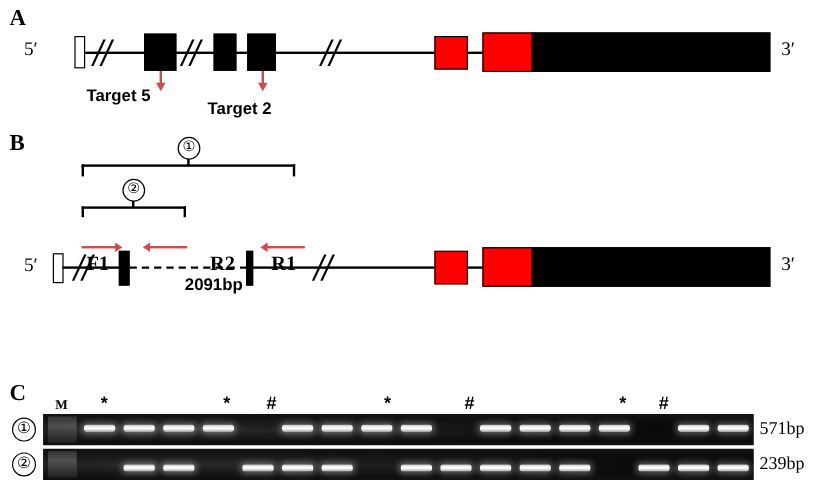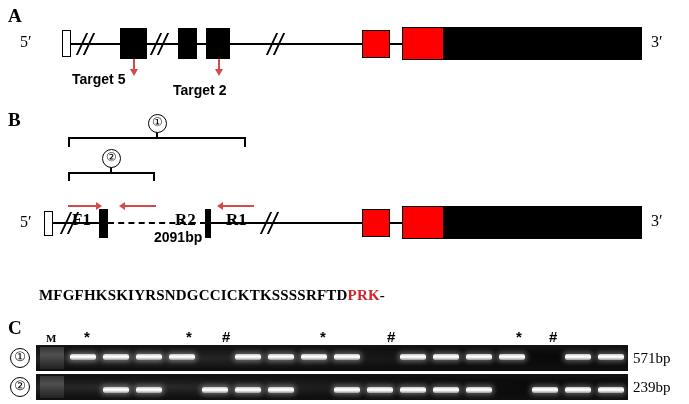--- a/index.html
+++ b/index.html
@@ -154,23 +154,20 @@
     <div class="gline" style="left:389px;top:222px;width:14px;"></div>
     <div class="exon-red" style="left:402px;top:206px;width:42px;height:33px;"></div>
     <div class="exon" style="left:443px;top:206px;width:199px;height:33px;"></div>
 
     <div class="endlabel" style="left:651px;top:212px;">3′</div>
   </div>
 
   <div class="bp-label" style="left:126px;top:229px;margin-left:28px;">2091bp</div>
 
 
-  <div class="prot-seq" style="left:39px;top:287px;">
-    <span>MFGFHKSKIYRSNDGCCICKTKSSSSRFTD</span><span class="red">PRK</span><span>-</span>
-  </div>
 
   <div class="panel-letter" style="left:8px;top:318px;">C</div>
 
   <div class="gel-M" style="left:46px;top:332px;">M</div>
 
   <div id="topmarks">
       <div class="gel-top" style="left: 84px; top: 328px;">*</div>
       <div class="gel-top" style="left: 186px; top: 328px;">*</div>
       <div class="gel-top" style="left: 222px; top: 328px;">#</div>
       <div class="gel-top" style="left: 320px; top: 328px;">*</div>

